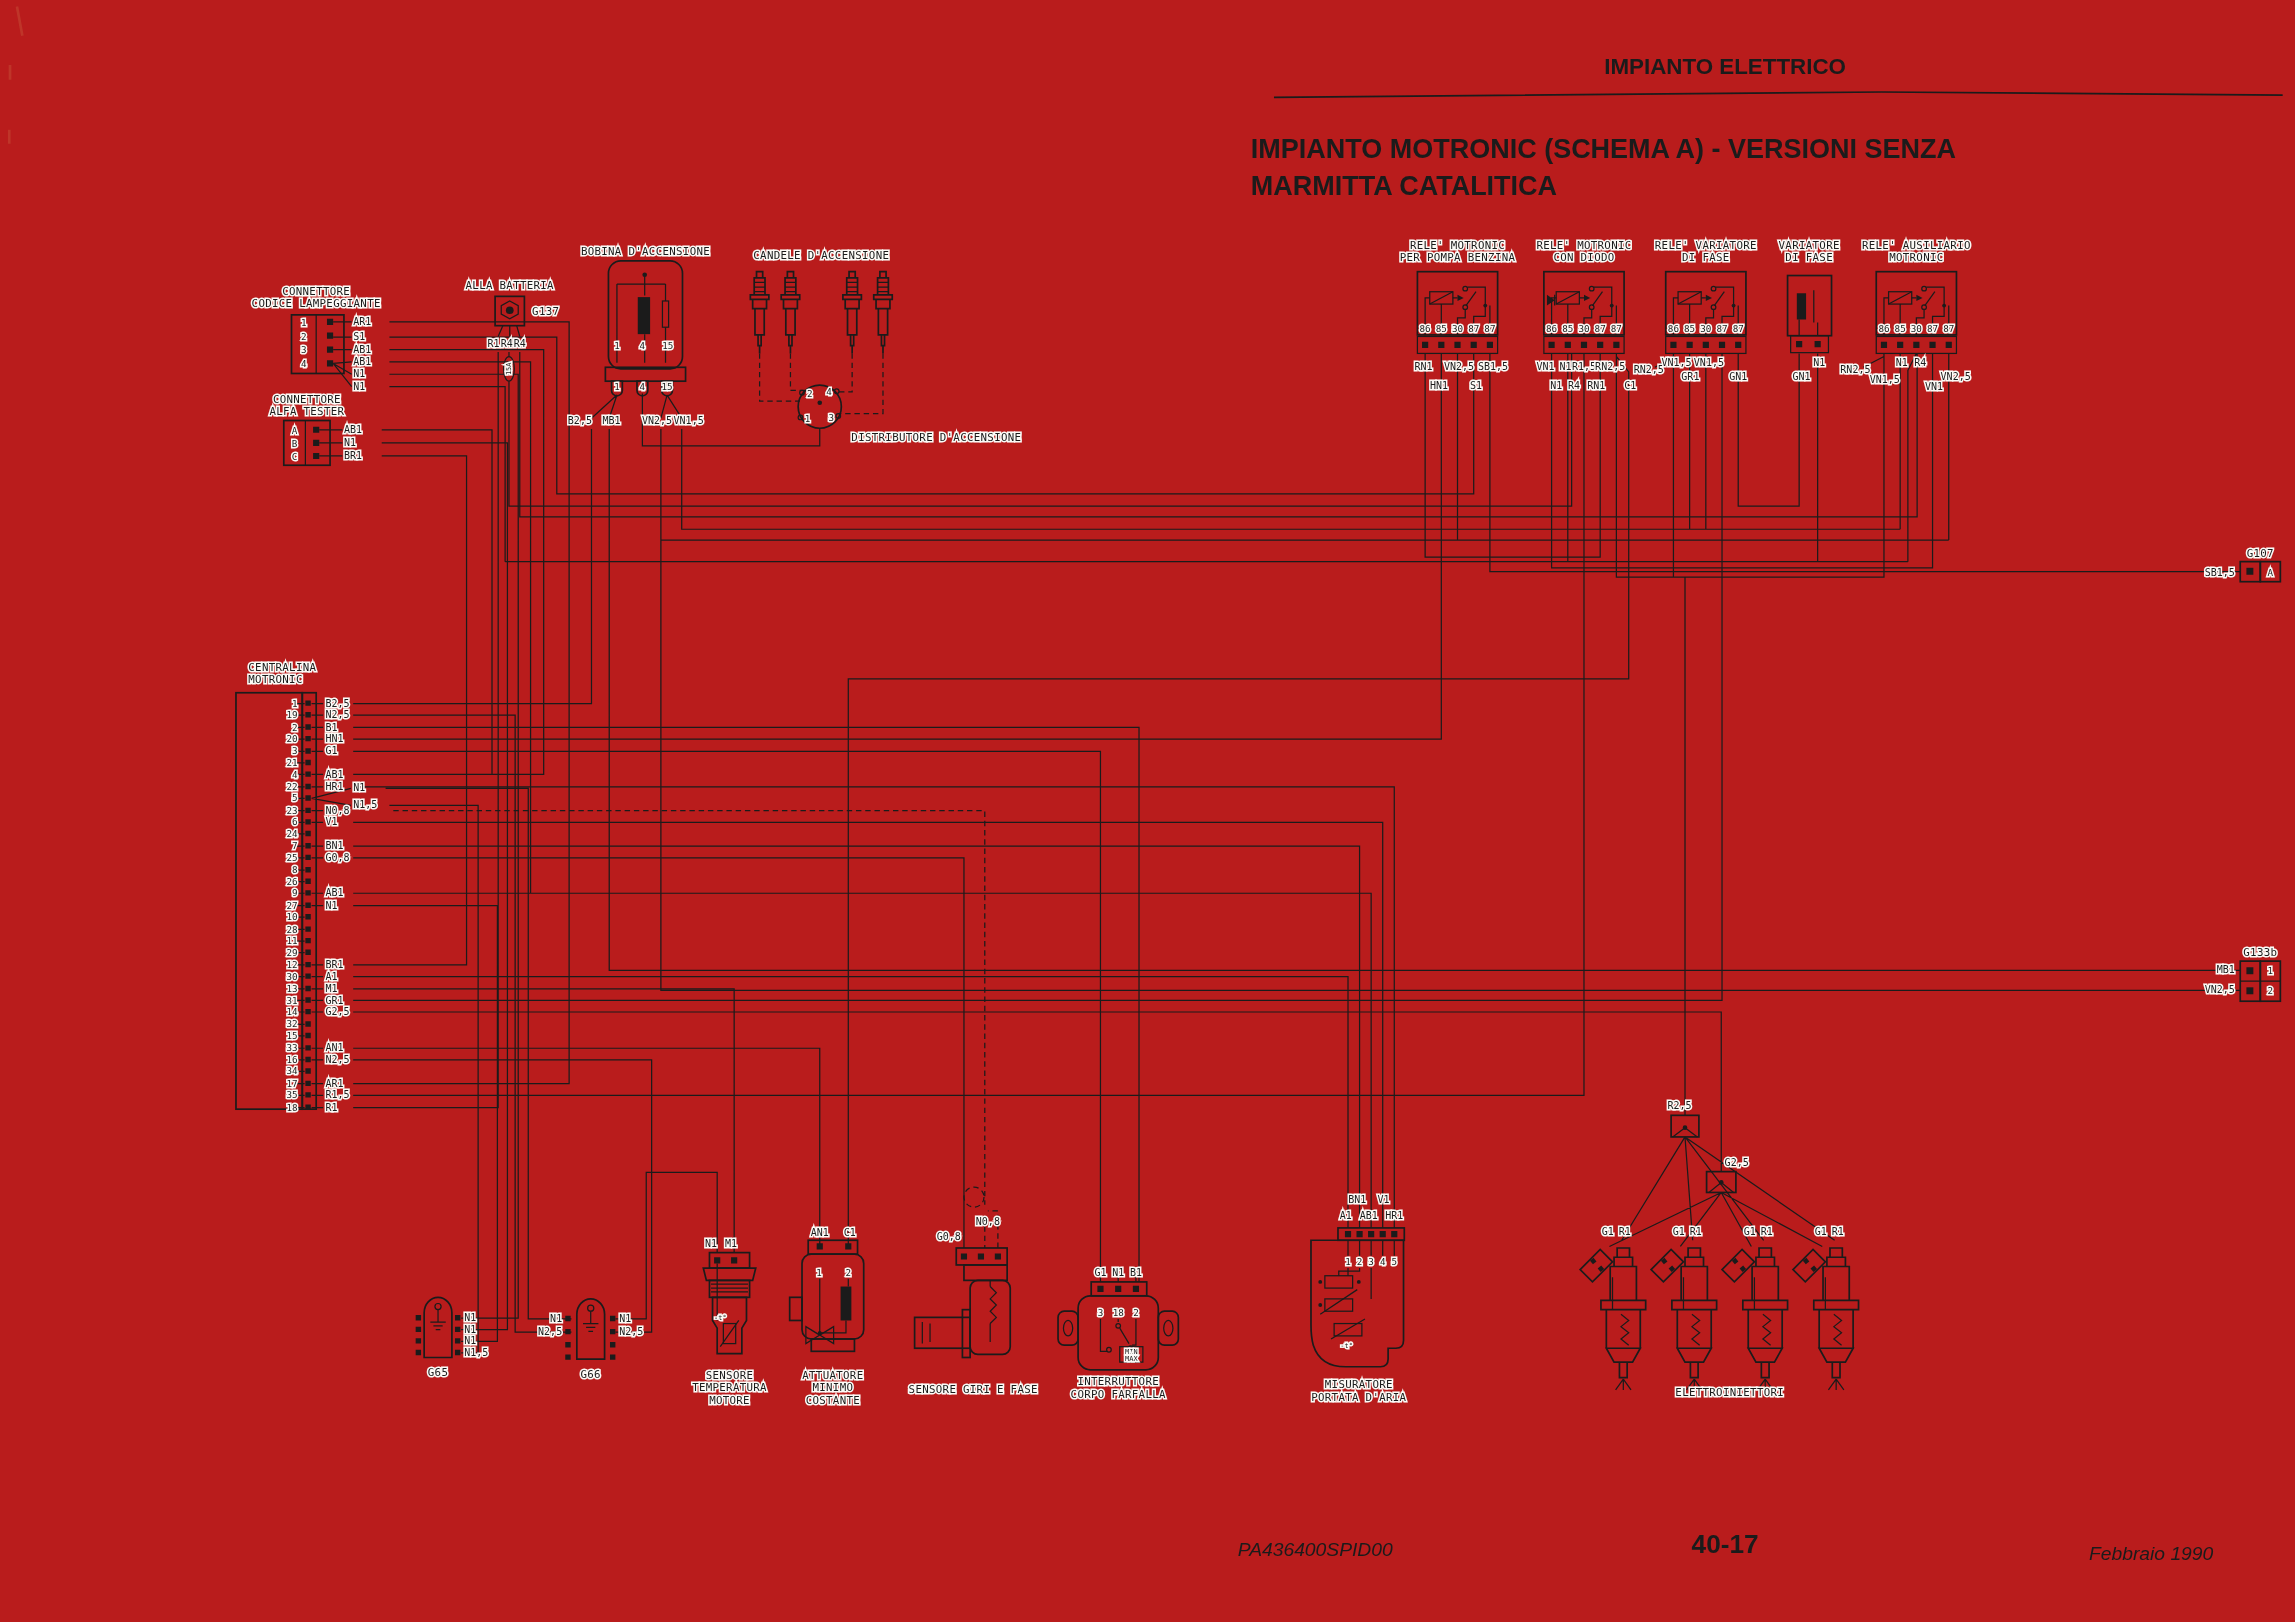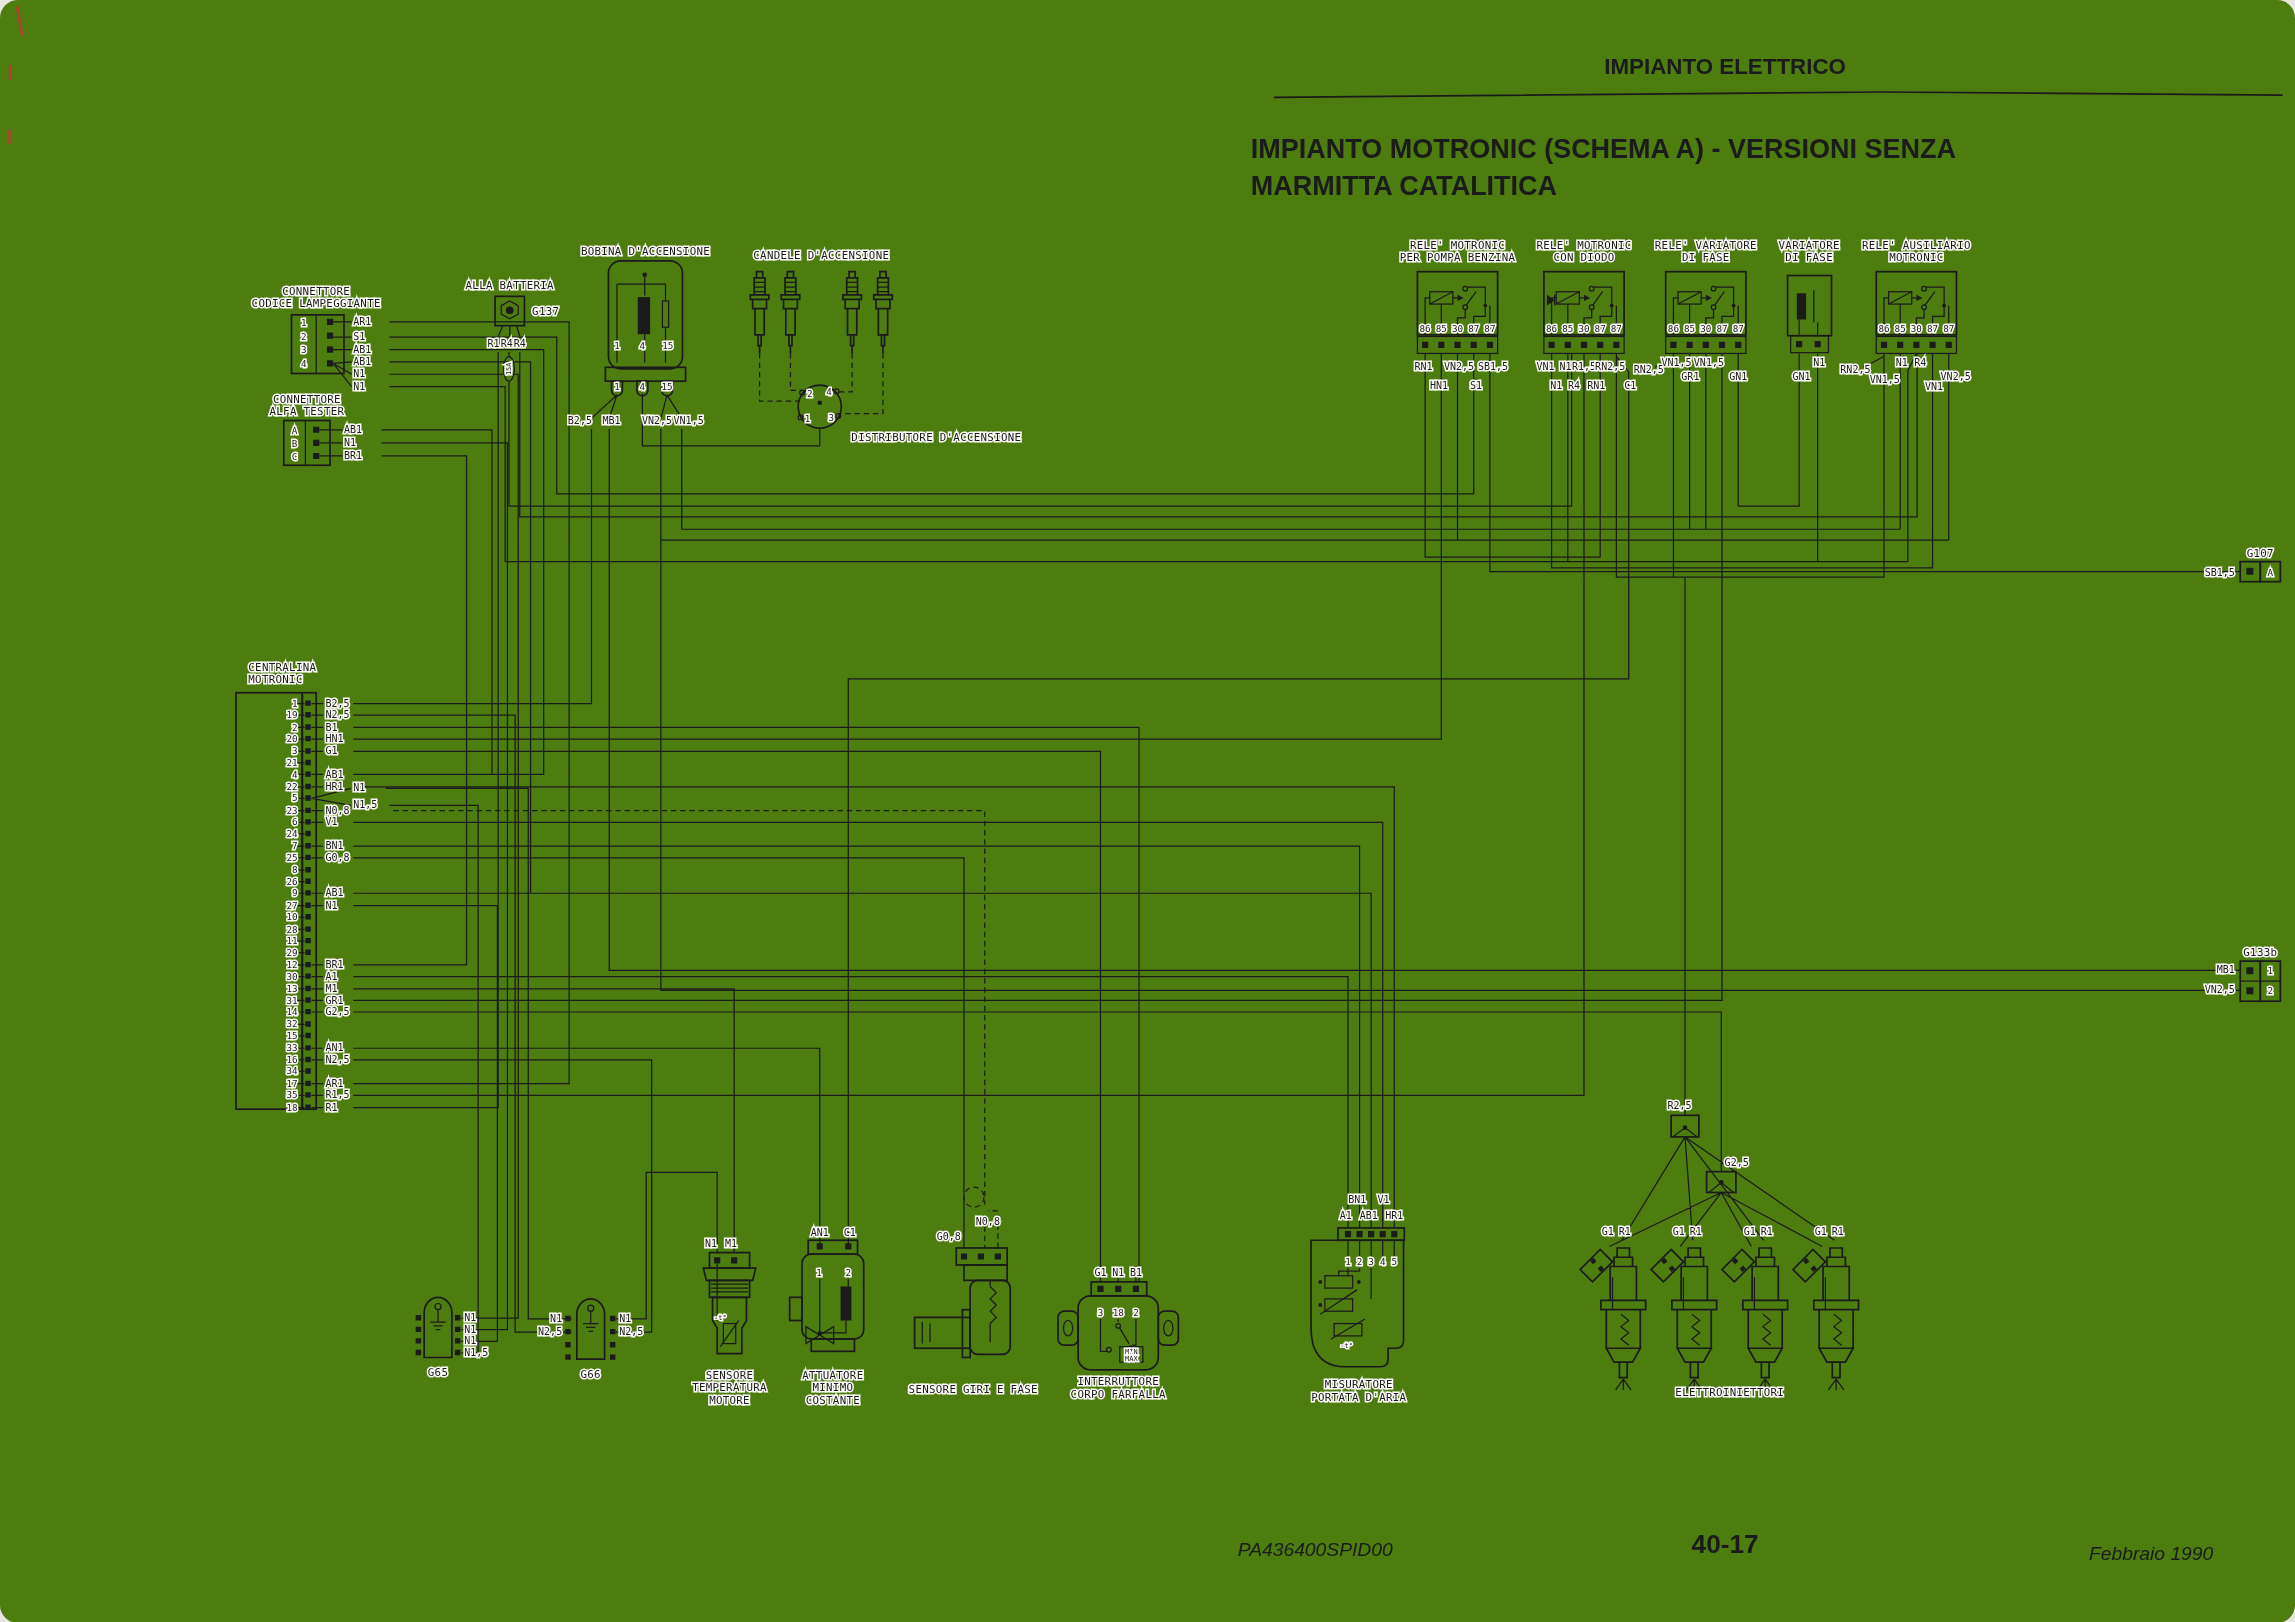--- a/index.html
+++ b/index.html
@@ -1,16 +1,16 @@
 <!DOCTYPE html>
 <html style="font-size:12.3px"><head>
 <meta charset="utf-8">
 <style>
   html,body{margin:0;padding:0;background:#e8e6e0;}
-  #page{position:relative;width:2295px;height:1623px;background:#4d7c0f;overflow:hidden;border-radius:18px;}
+  #page{position:relative;width:2295px;height:1623px;background:#b91c1c;overflow:hidden;}
   svg{position:absolute;left:0;top:0;}
   svg text{font-family:"DejaVu Sans Mono",monospace;fill:#1b1b1b;paint-order:stroke;stroke:#fbfaf6;stroke-width:4px;}
   .n{font-size:13px;}
   .p{font-size:12px;}
   .t{font-size:9px;}
   .nm{font-size:14px;letter-spacing:.4px;}
   .hdr{font-family:"Liberation Sans",sans-serif;font-weight:bold;font-size:29px;stroke-width:0;}
   .ttl{font-family:"Liberation Sans",sans-serif;font-weight:bold;font-size:35px;stroke-width:0;}
   .fti{font-family:"Liberation Sans",sans-serif;font-style:italic;font-size:25px;stroke-width:0;}
   .pgn{font-family:"Liberation Sans",sans-serif;font-weight:bold;font-size:34px;stroke-width:0;}

